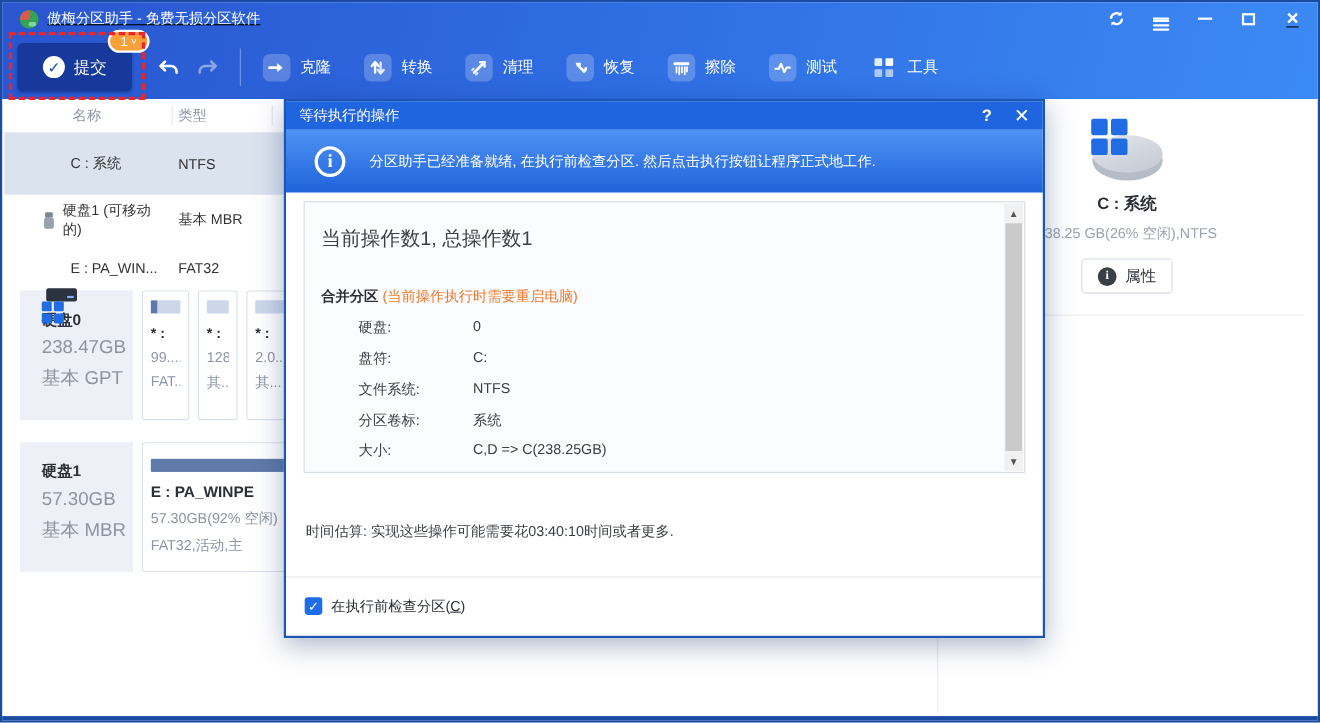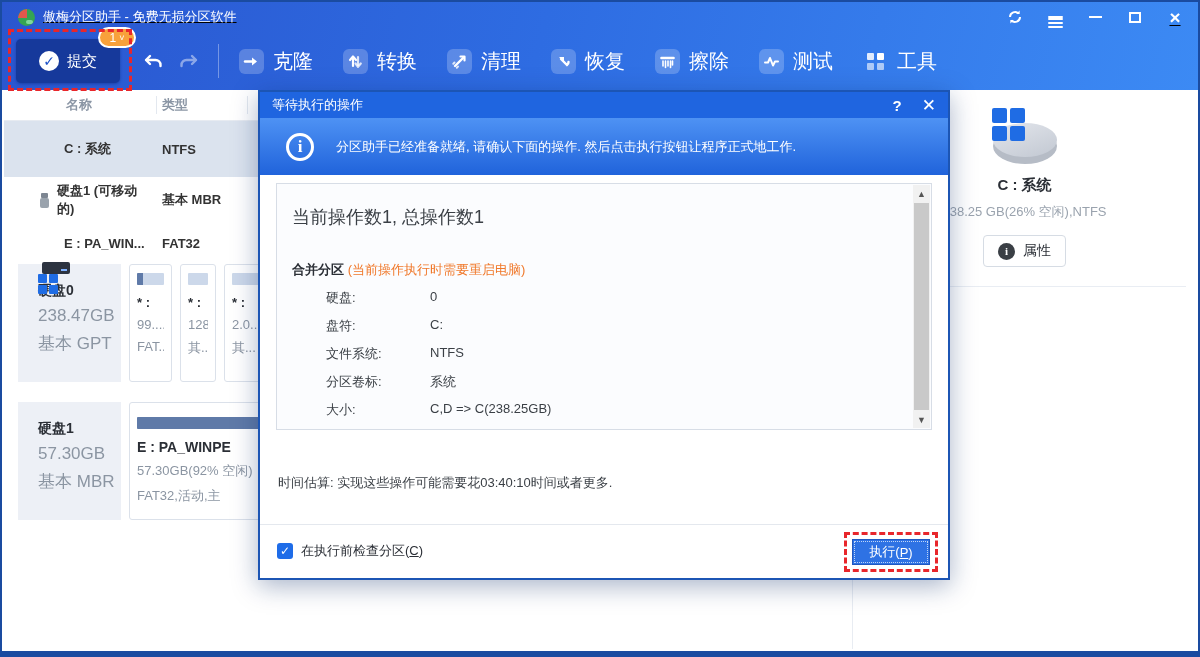--- a/index.html
+++ b/index.html
@@ -35,29 +35,29 @@
   .submit-badge { position:absolute; top:-12px; right:-16px; min-width:38px; height:21px; background:#f8a13b; border:2px solid #fff; border-radius:11px; color:#fff; font-size:12px; display:flex; align-items:center; justify-content:center; gap:3px; padding:0 7px; z-index:9;}
   .badge-caret { font-size:9px; line-height:8px; }
   .dash-submit { position:absolute; left:6px; top:27px; width:124px; height:62px; border:3px dashed #e8262b; z-index:8; pointer-events:none; }
 
   .undo-redo { display:flex; align-items:center; gap:10px; margin-left:22px; }
   .ur-icon { width:24px; height:24px; }
   .toolbar-sep { width:1px; height:34px; background:rgba(255,255,255,.35); margin:0 14px 0 18px; }
   .tool-group { display:flex; align-items:center; gap:30px; margin-left:6px; }
   .tool-item { display:flex; align-items:center; gap:9px; cursor:pointer; }
   .tool-ico { width:25px; height:25px; border-radius:6px; background:rgba(255,255,255,.22); display:flex; align-items:center; justify-content:center; }
-  .tool-label { color:#fff; font-size:20px; }
+  .tool-label { color:#fff; font-size:14px; }
   .tools-grid { display:grid; grid-template-columns:7px 7px; grid-template-rows:7px 7px; gap:3px;}
   .tools-grid i { background:rgba(255,255,255,.85); border-radius:1px;}
   .tools-grid i:nth-child(2){ background:#fff; }
   .tools-grid i:nth-child(3){ background:rgba(255,255,255,.6); }
   .tools-grid i:nth-child(4){ background:rgba(255,255,255,.6); }
 
   
-  .left-list { position:absolute; left:2px; top:88px; width:256px; background:#fff; z-index:1;font-weight:bold; }
+  .left-list { position:absolute; left:2px; top:88px; width:256px; background:#fff; z-index:1; }
   .list-header { height:31px; display:flex; align-items:center; border-bottom:1px solid #e7ebf1; position:relative; color:#8b96a5; font-size:13px;}
   .col-name { width:150px; text-align:center; }
   .col-type { padding-left:8px; }
   .list-header:before { content:""; position:absolute; left:152px; top:6px; bottom:6px; width:1px; background:#e3e8ef;}
   .list-header:after { content:""; position:absolute; left:243px; top:6px; bottom:6px; width:1px; background:#e3e8ef;}
   .list-row { display:flex; align-items:center; font-size:13px; color:#333; position:relative;}
   .list-row .cell-name { width:150px; padding-left:60px; display:flex; align-items:center; gap:8px;}
   .list-row .cell-type { padding-left:8px; }
   .row-selected { background:#dbe3ee; height:56px; }
   .row-disk { height:46px; }
@@ -376,21 +376,21 @@
     <div class="dlg-titlebar">
       <span class="dlg-title">等待执行的操作</span>
       <span class="dlg-tb-right">
         <span class="dlg-help">?</span>
         <span class="dlg-close">✕</span>
       </span>
     </div>
 
     <div class="dlg-banner">
       <span class="info-ico">i</span>
-      <span class="dlg-info-text">分区助手已经准备就绪, 请确认下面的操作. 然后点击执行按钮让程序正式地工作.</span>
+      <span class="dlg-info-text">分区助手已经准备就绪, 在执行前检查分区. 然后点击执行按钮让程序正式地工作.</span>
     </div>
 
     <div class="dlg-listbox">
       <div class="lb-content">
         <div class="lb-summary">当前操作数1, 总操作数1</div>
         <div class="op-title">
           <span class="op-name">合并分区</span>
           <span class="op-warning">(当前操作执行时需要重启电脑)</span>
         </div>
         <div class="op-field">
@@ -422,23 +422,16 @@
     </div>
 
     <div class="dlg-estimate">时间估算: 实现这些操作可能需要花03:40:10时间或者更多.</div>
     <div class="dlg-footer-sep"></div>
 
     <div class="dlg-checkbox-row">
       <span class="checkbox">✓</span>
       <span><span>在执行前检查分区(</span><span class="u">C</span><span>)</span></span>
     </div>
 
-    <div class="exec-wrap">
-      <div class="exec-btn">
-        <span>执行(</span>
-          <span class="u">P</span>
-          <span>)</span>
-      </div>
-    </div>
   </div>
 
   <div class="dash-submit"></div>
 </div>
 
 </body></html>

